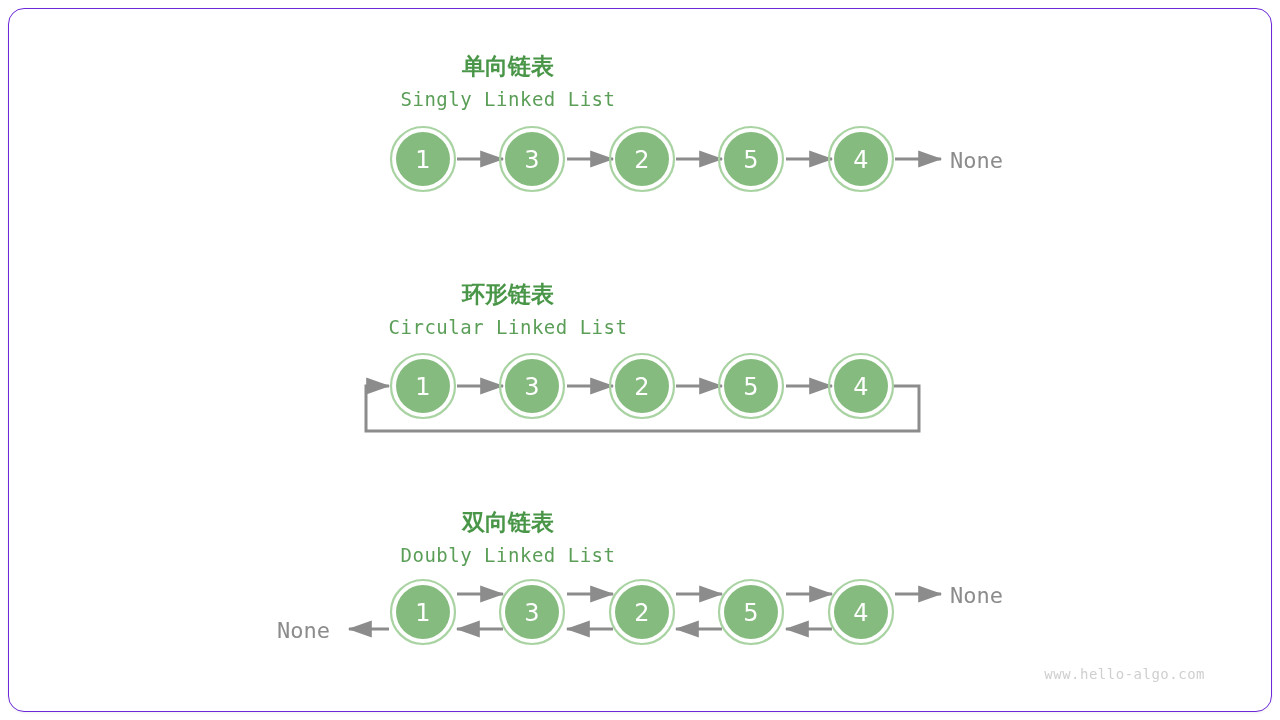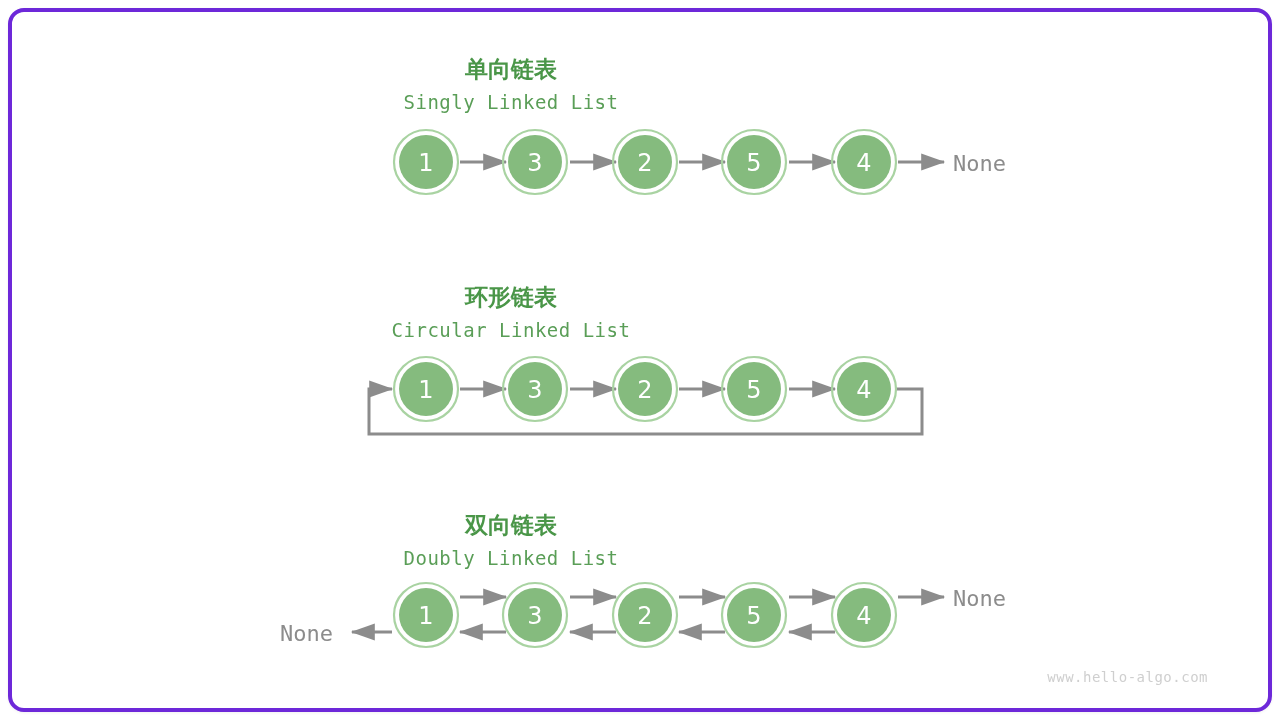--- a/index.html
+++ b/index.html
@@ -10,21 +10,21 @@
     background: #ffffff;
     font-family: "DejaVu Sans", sans-serif;
   }
   #card {
     position: absolute;
     left: 8px;
     top: 8px;
     width: 1264px;
     height: 704px;
     background: #ffffff;
-    border: 4px solid #6d28d9;
+    border: 1px solid #6d28d9;
     border-radius: 16px;
     box-shadow: 0 1px 3px rgba(0,0,0,0.06);
     box-sizing: border-box;
     overflow: hidden;
   }
   #diagram {
     position: absolute;
     left: 0;
     top: 0;
   }

